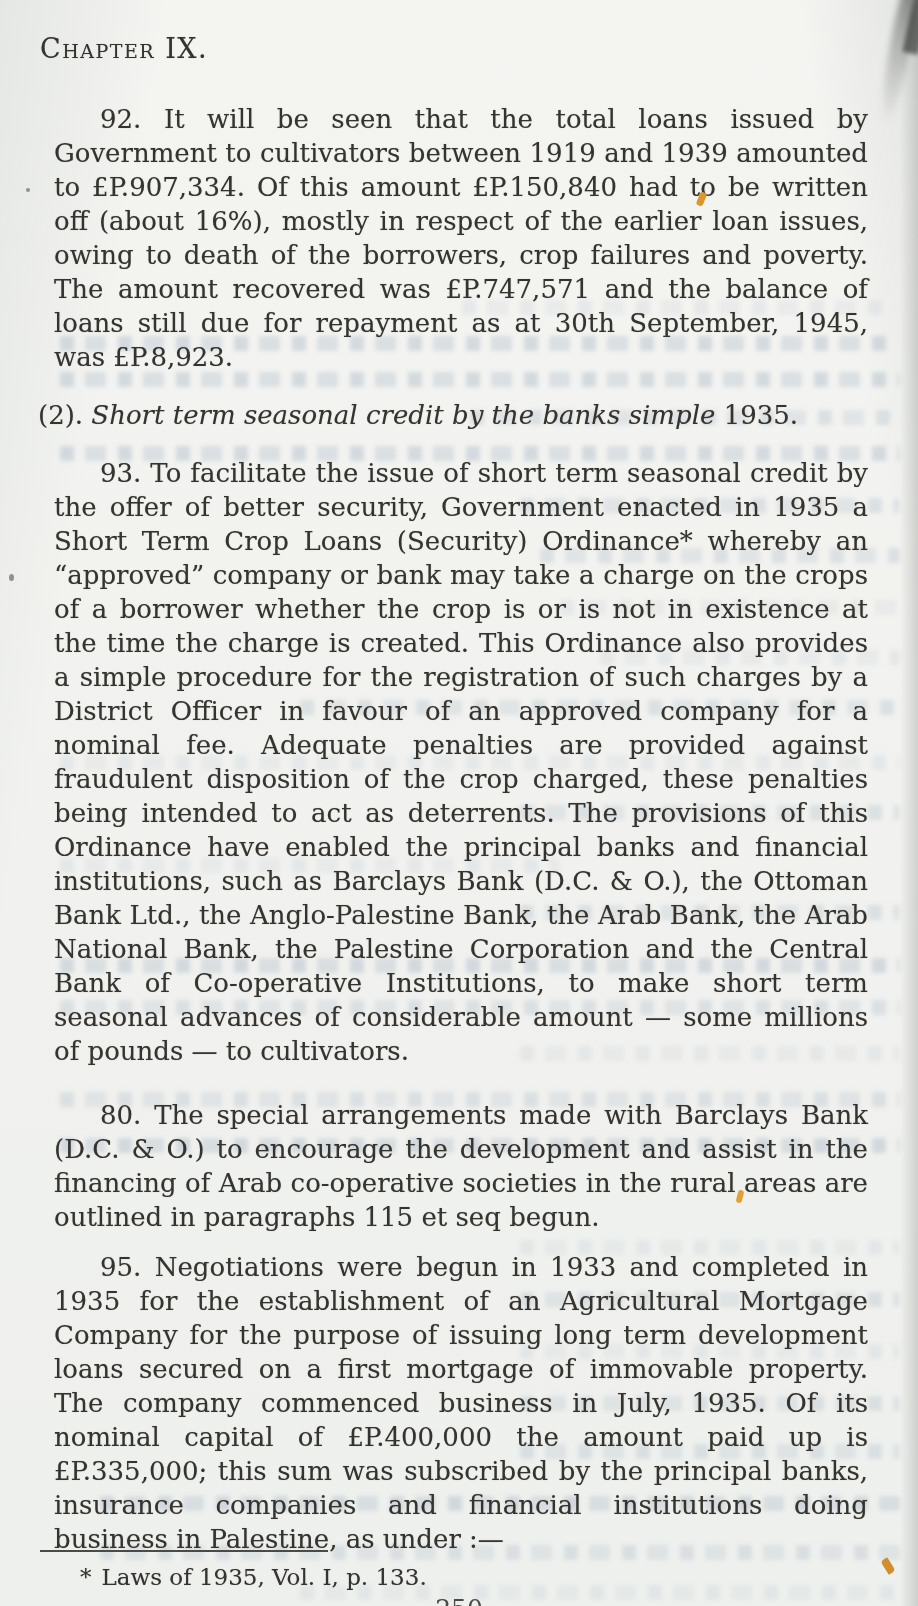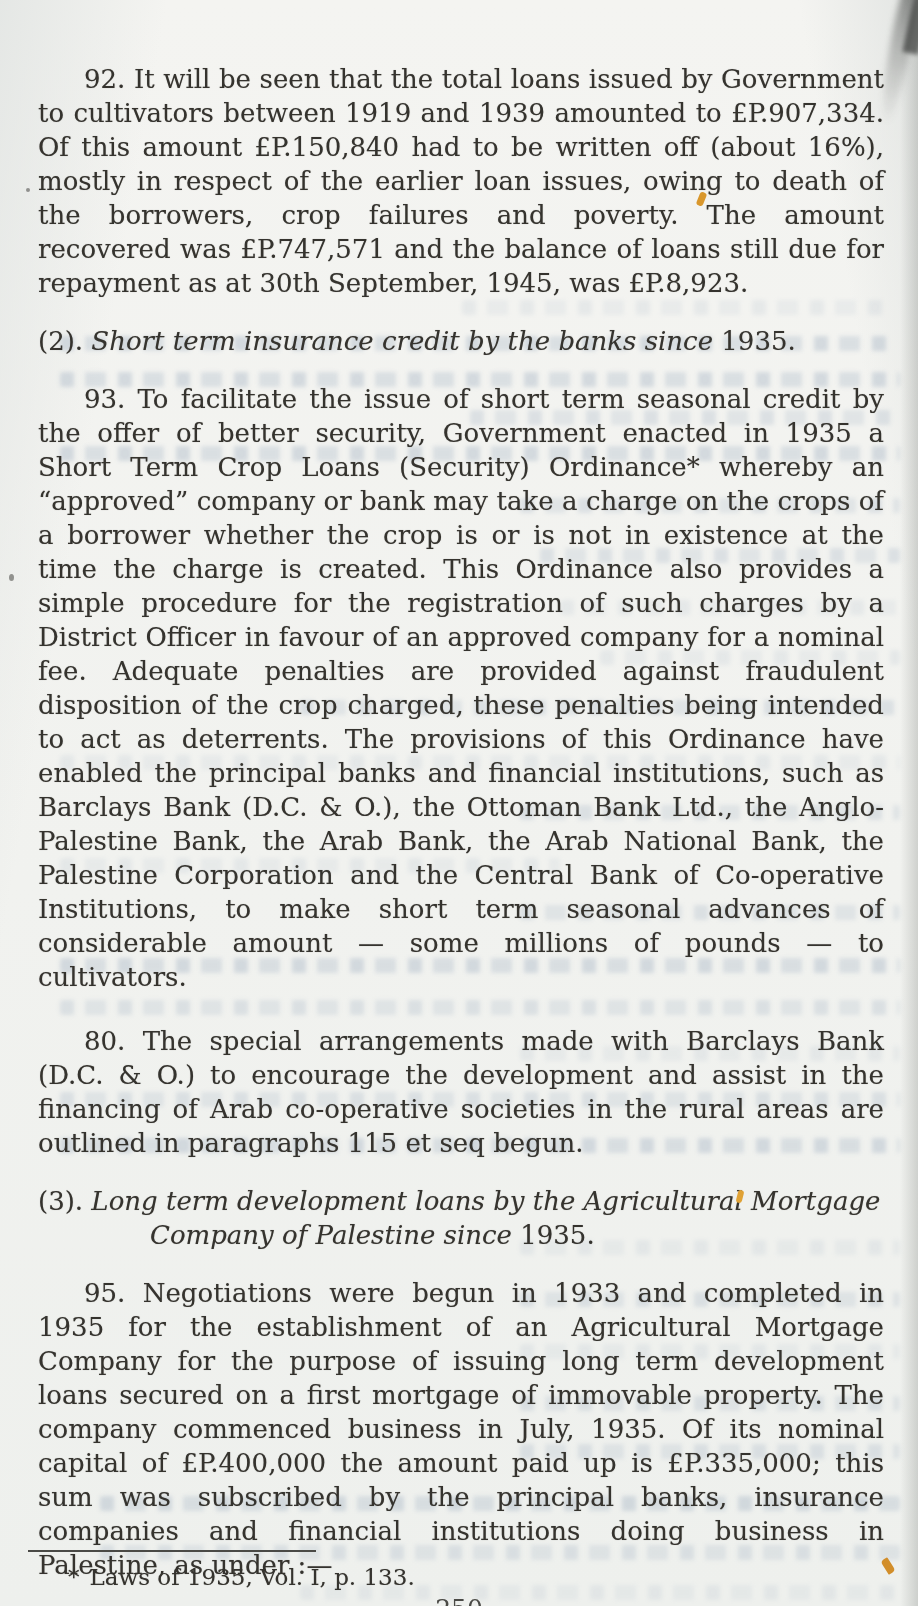--- a/index.html
+++ b/index.html
@@ -65,35 +65,35 @@
     text-align: justify;
     text-shadow: 0 0 1px rgba(54,52,48,0.35);
   }
   .chapter {
     font-variant: small-caps;
     letter-spacing: 1.5px;
     font-size: 27px; font-weight: normal;
     margin: 6px 0 0 2px;
     text-align: left;
   }
-  .para { margin: 0; text-indent: 46px; }
+  .para { margin: 16px; text-indent: 46px; }
   .para-92 { margin-top: 36px; }
   .para-93 { margin-top: 0; }
   .para-94 { margin-top: 30px; }
   .para-95 { margin-top: 0; }
   .subheading {
     margin: 24px 0;
     text-align: left;
     text-indent: 0;
   }
   .subheading .hitalic { font-style: italic; }
   .subheading.hang { padding-left: 112px; text-indent: -112px; }
   .inline-italic { }
 
-  .footnote { position: absolute; left: 28px; bottom: 16px; z-index: 3; }
+  .footnote { position: absolute; left: 40px; bottom: 16px; z-index: 3; }
   .footnote-rule { width: 288px; height: 2px; background: #4a4a46; margin-bottom: 12px; }
   .footnote-text {
     font-size: 23px; padding-left: 40px;
     text-shadow: 0 0 1px rgba(54,52,48,0.3);
   }
   .footnote-marker { padding-right: 10px; }
   .pagenum {
     position: absolute; left: 50%; bottom: -17px; transform: translateX(-50%);
     font-size: 25px; z-index: 3; color: #4a4a46;
   }
@@ -137,30 +137,30 @@
   <div class="corner-streak"></div>
   <div class="corner-dark"></div>
   <div class="fleck fleck-1"></div>
   <div class="fleck fleck-2"></div>
   <div class="fleck fleck-3"></div>
   <div class="speck speck-1"></div>
   <div class="speck speck-2"></div>
 
   <div class="content">
 
+    <h1 class="chapter">Chapter IX.</h1>
 
     <p class="para para-92"><span>92.</span> <span>It will be seen that the total loans issued by Government to cultivators between 1919 and 1939 amounted to £P.907,334. Of this amount £P.150,840 had to be written off (about 16%), mostly in respect of the earlier loan issues, owing to death of the borrowers, crop failures and poverty. The amount recovered was £P.747,571 and the balance of loans still due for repayment as at 30th September, 1945, was £P.8,923.</span></p>
 
-    <p class="subheading"><span>(2).</span> <span class="hitalic">Short term insurance credit by the banks since</span> <span>1935.</span></p>
+    <p class="subheading"><span>(2).</span> <span class="hitalic">Short term seasonal credit by the banks simple</span> <span>1935.</span></p>
 
     <p class="para para-93"><span>93.</span> <span>To facilitate the issue of short term seasonal credit by the offer of better security, Government enacted in 1935 a Short Term Crop Loans (Security) Ordinance* whereby an “approved” company or bank may take a charge on the crops of a borrower whether the crop is or is not in existence at the time the charge is created. This Ordinance also provides a simple procedure for the registration of such charges by a District Officer in favour of an approved company for a nominal fee. Adequate penalties are provided against fraudulent disposition of the crop charged, these penalties being intended to act as deterrents. The provisions of this Ordinance have enabled the principal banks and financial institutions, such as Barclays Bank (D.C. &amp; O.), the Ottoman Bank Ltd., the Anglo-Palestine Bank, the Arab Bank, the Arab National Bank, the Palestine Corporation and the Central Bank of Co-operative Institutions, to make short term seasonal advances of considerable amount — some millions of pounds — to cultivators.</span></p>
 
     <p class="para para-94"><span>80.</span> <span>The special arrangements made with Barclays Bank (D.C. &amp; O.) to encourage the development and assist in the financing of Arab co-operative societies in the rural areas are outlined in paragraphs 115</span> <span class="inline-italic">et seq</span> <span>begun.</span></p>
 
-    <p class="subheading hang"><span>(3).</span> <span class="hitalic">Long term development loans by the Agricultural Mortgage Company of Palestine since</span> <span>1935.</span></p>
 
     <p class="para para-95"><span>95.</span> <span>Negotiations were begun in 1933 and completed in 1935 for the establishment of an Agricultural Mortgage Company for the purpose of issuing long term development loans secured on a first mortgage of immovable property. The company commenced business in July, 1935. Of its nominal capital of £P.400,000 the amount paid up is £P.335,000; this sum was subscribed by the principal banks, insurance companies and financial institutions doing business in Palestine, as under :—</span></p>
 
   </div>
 
   <div class="footnote">
     <div class="footnote-rule"></div>
     <div class="footnote-text"><span class="footnote-marker">*</span><span>Laws of 1935, Vol. I, p. 133.</span></div>
   </div>
 

